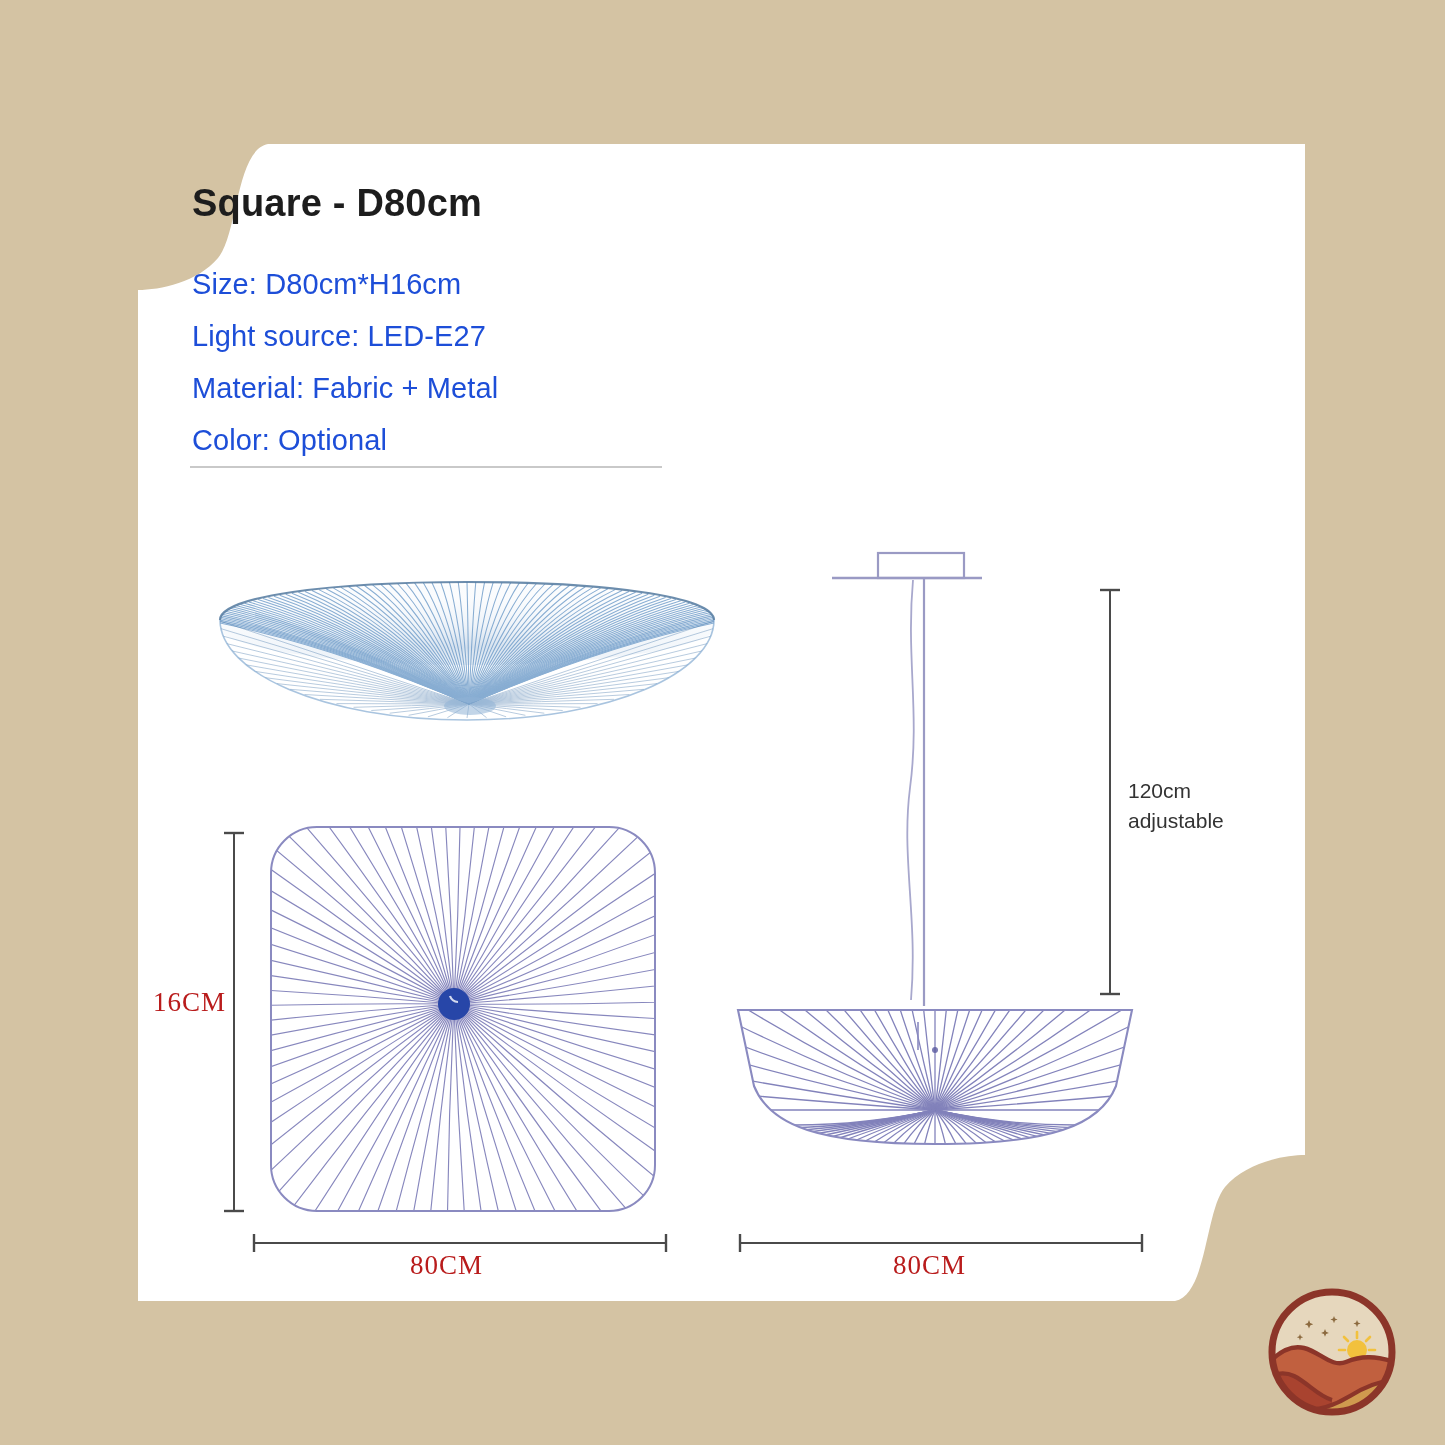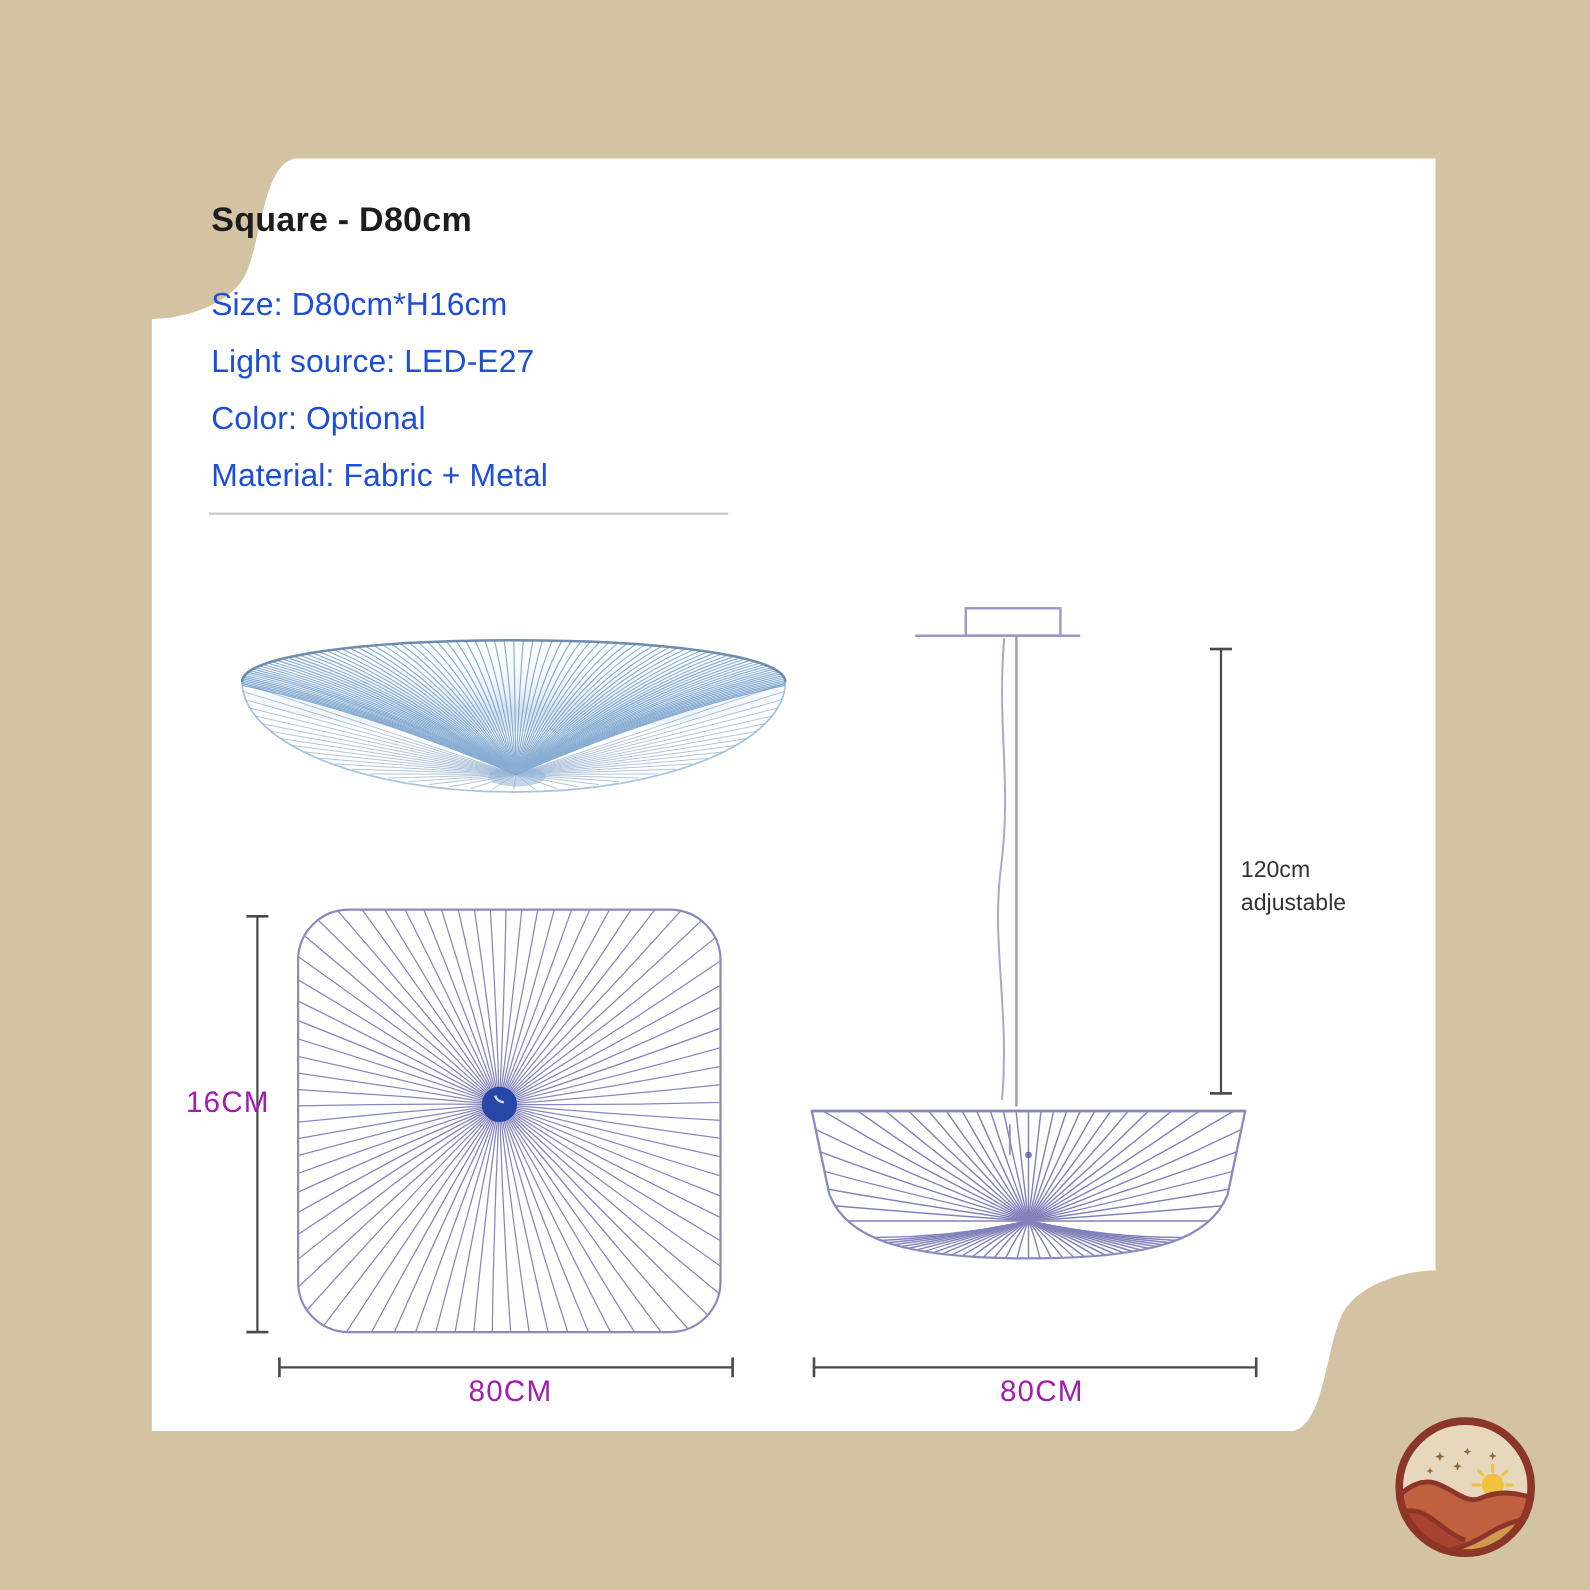--- a/index.html
+++ b/index.html
@@ -23,21 +23,21 @@
     width:1445px; height:1445px;
   }
 
   
   .spec-block {
     position:absolute;
     left:192px; top:182px;
     width:560px;
   }
   .spec-title {
-    font-size:31px;
+    font-size:38px;
     font-weight:bold;
     color:#1d1d1d;
     letter-spacing:0.2px;
     margin-bottom:34px;
   }
   .spec-line {
     font-size:29px;
     font-weight:300;
     color:#1d4ed8;
     line-height:1.79;
@@ -47,26 +47,25 @@
   .spec-divider {
     position:absolute;
     left:190px; top:466px;
     width:472px; height:2px;
     background:#c9c9c9;
   }
 
   
   .dim-text {
     position:absolute;
-    font-family:Liberation Sans, sans-serif;
+    font-family:Liberation Serif, serif;
     font-size:27px;
-    color:#a21caf;
+    color:#b91c1c;
     letter-spacing:1px;
     white-space:nowrap;
-    margin-left:16px;
   }
   .note-text {
     position:absolute;
     font-family:"Liberation Sans", sans-serif;
     font-size:21px;
     font-weight:300;
     color:#333;
     line-height:1.45;
     white-space:nowrap;
   }
@@ -96,22 +95,22 @@
              C 1283,1155 1245,1163 1225,1187
              C 1205,1211 1207,1295 1175,1301
              L 138,1301
              Z" fill="#ffffff"></path>
   </svg>
 
   <div class="spec-block">
     <div class="spec-title">Square - D80cm</div>
     <div class="spec-line">Size: D80cm*H16cm</div>
     <div class="spec-line">Light source: LED-E27</div>
+    <div class="spec-line">Material: Fabric + Metal</div>
     <div class="spec-line">Color: Optional</div>
-    <div class="spec-line">Material: Fabric + Metal</div>
   </div>
   <div class="spec-divider"></div>
 
   <svg class="draw" style="left:212px; top:580px; width:510px; height:170px;" viewBox="0 0 510 170">
     <defs>
       <radialGradient id="bowlFade" cx="50%" cy="78%" r="62%">
         <stop offset="0%" stop-color="#4a7fb5" stop-opacity="0.95"></stop>
         <stop offset="45%" stop-color="#7ba3cf" stop-opacity="0.5"></stop>
         <stop offset="100%" stop-color="#9dbcdc" stop-opacity="0.18"></stop>
       </radialGradient>

